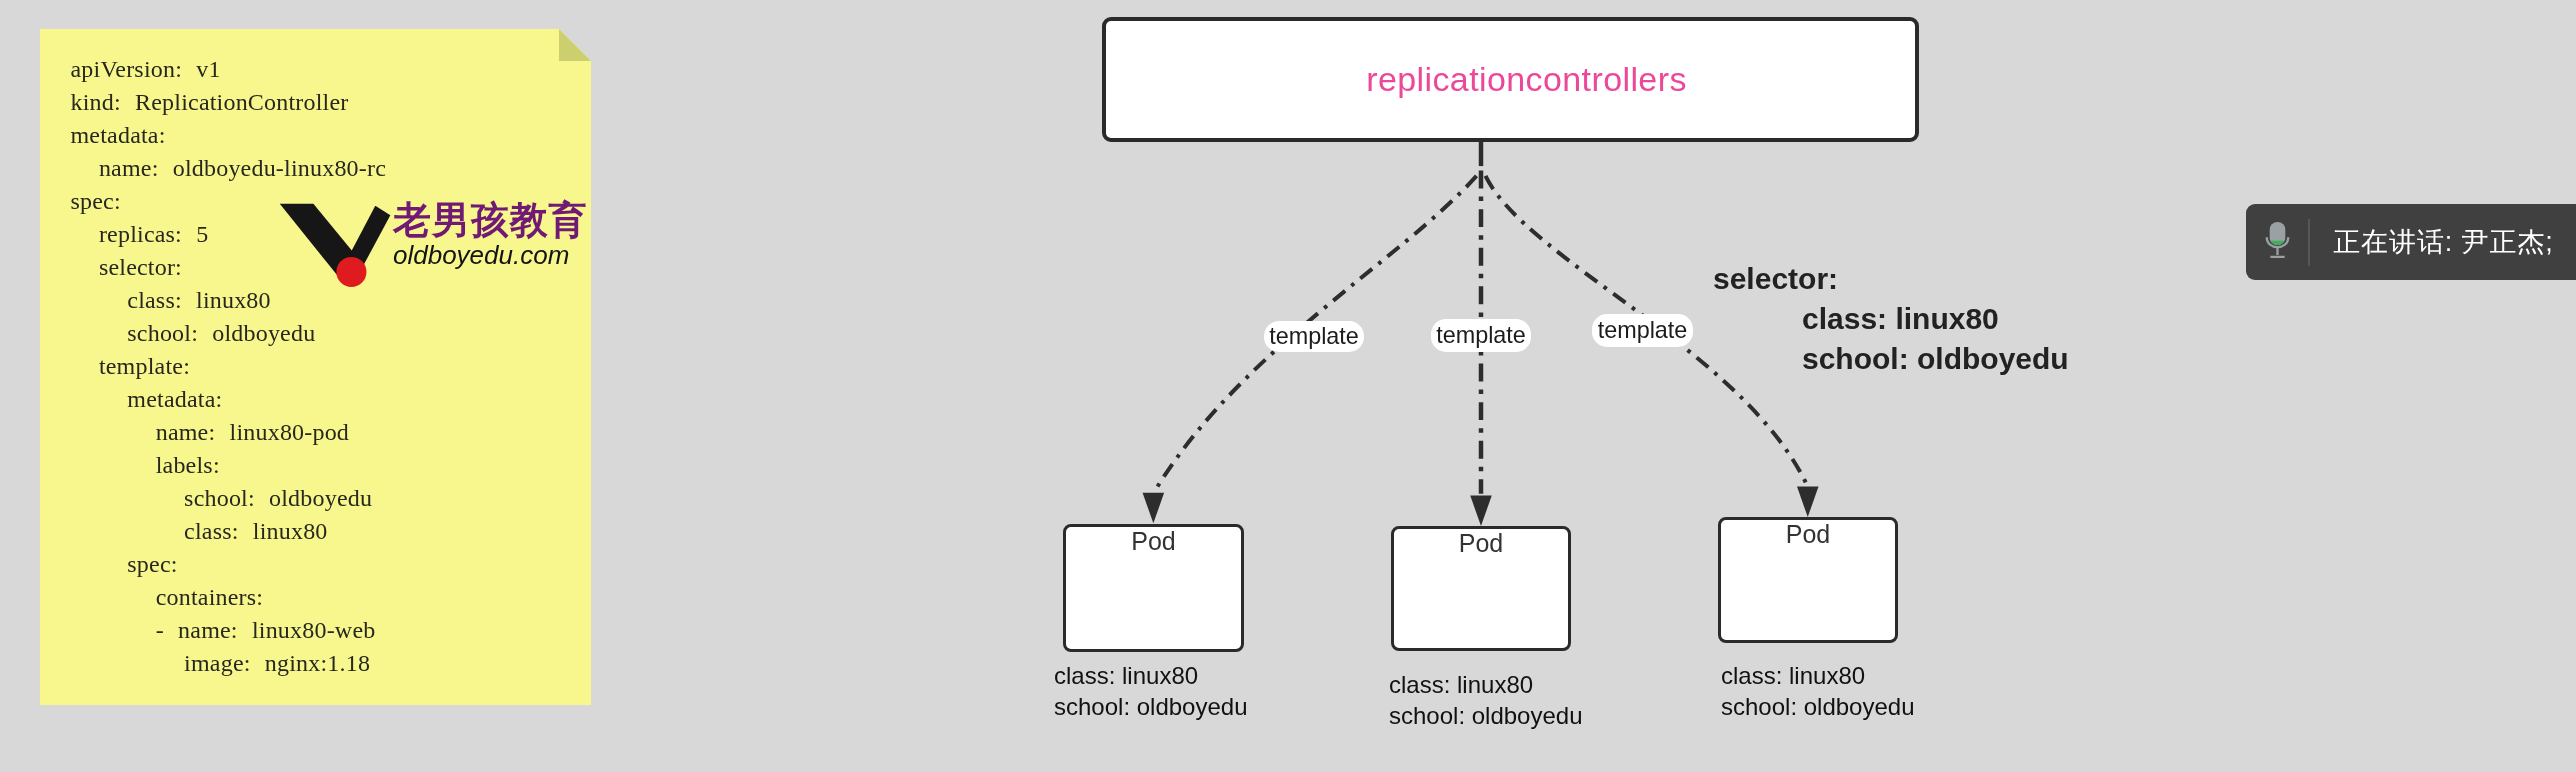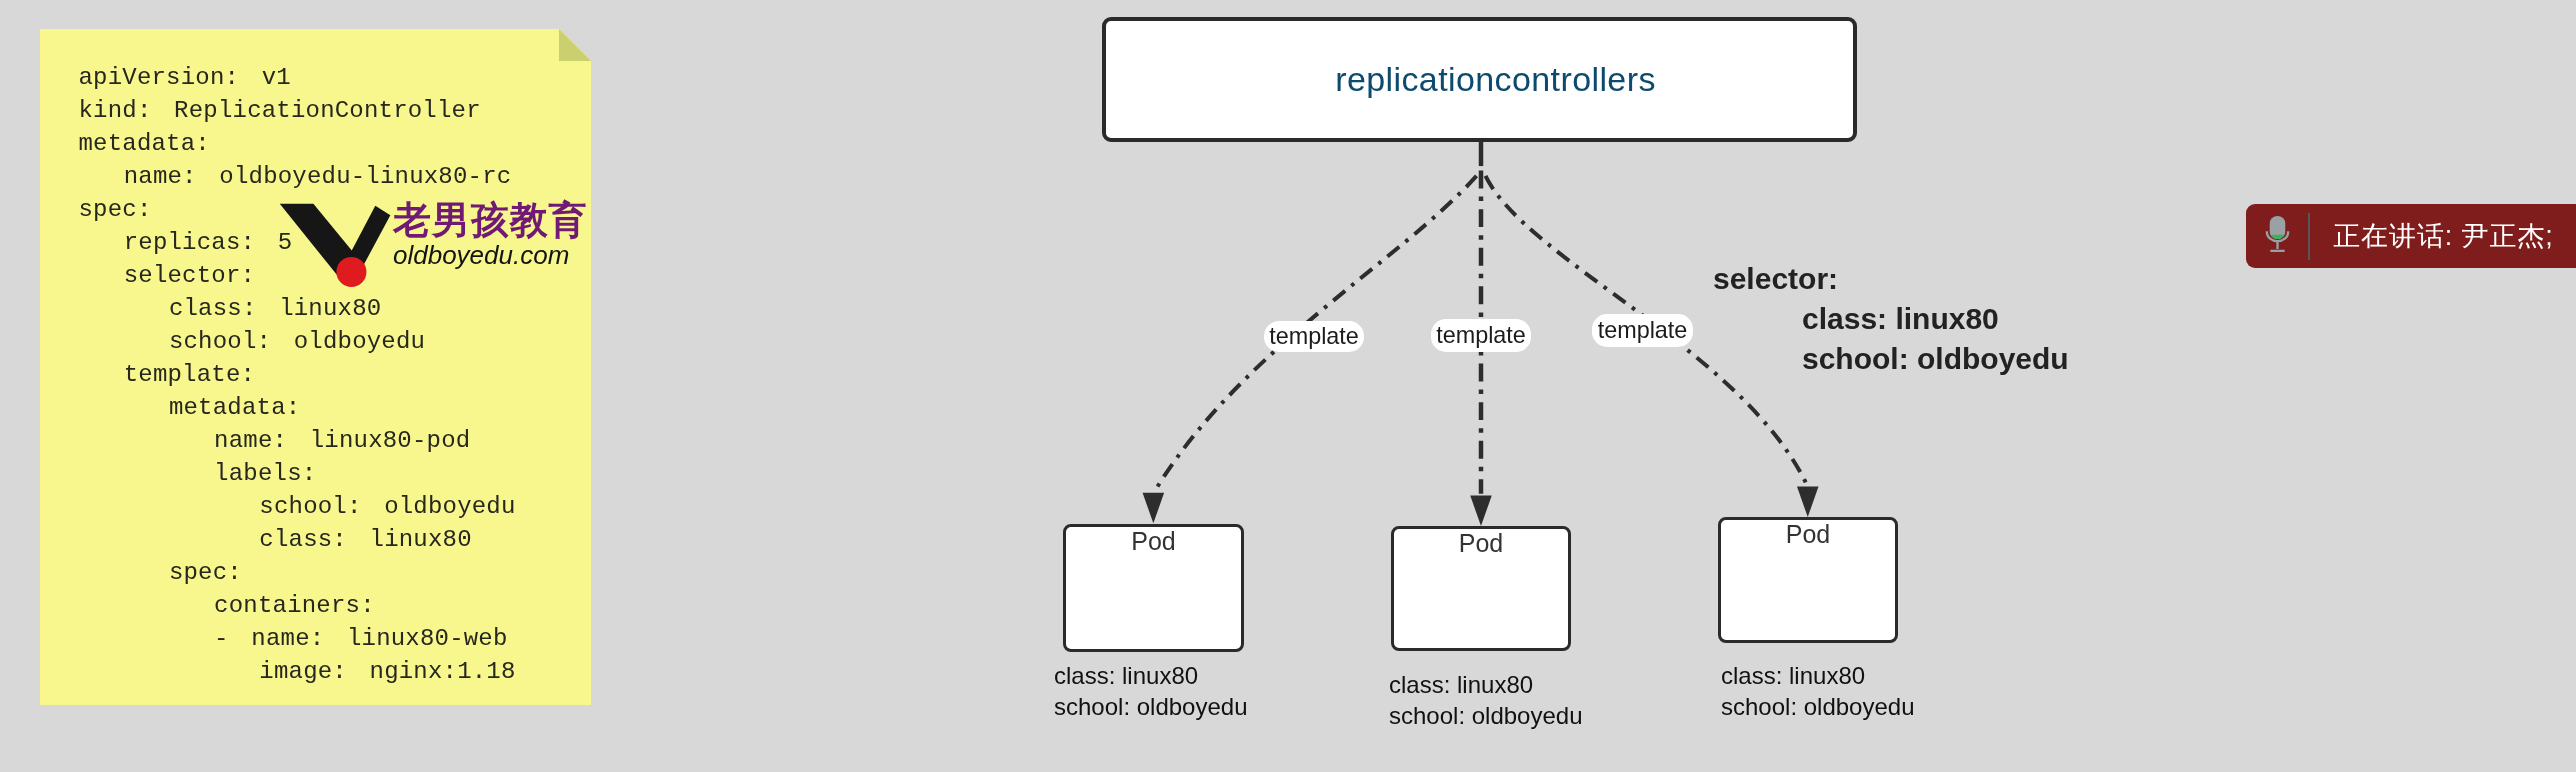--- a/index.html
+++ b/index.html
@@ -15,37 +15,37 @@
   }
   .note::before{ 
     content:"";position:absolute;top:0;right:0;width:0;height:0;
     border-top:32px solid #d8d8d8;border-left:32px solid transparent;
   }
   .note::after{ 
     content:"";position:absolute;top:0;right:0;width:0;height:0;
     border-bottom:32px solid #cbcf6e;border-right:32px solid transparent;
   }
   .yaml{
-    position:absolute;left:22.5px;top:16px;margin:16px;
-    font-family:Liberation Mono, monospace;
+    position:absolute;left:22.5px;top:16px;margin:8px;
+    font-family:Liberation Serif, serif;
     font-size:24px;line-height:33px;font-weight:500;color:#27271e;
     white-space:pre;word-spacing:8px;letter-spacing:0.2px;
   }
   .logo{position:absolute;left:238px;top:171px;width:314px;height:90px;}
   .logo-mark{position:absolute;left:0;top:1.8px;}
   .logo-text{position:absolute;left:115px;top:0;}
   .logo-cn{font-size:38px;font-weight:700;color:#701a75;line-height:41px;letter-spacing:0.9px;white-space:nowrap;}
   .logo-domain{font-size:26px;font-weight:400;font-style:italic;color:#141414;line-height:28px;white-space:nowrap;}
 
   
   .rc-box{
-    position:absolute;left:1102px;top:17px;width:755px;height:125px;
+    position:absolute;left:1102px;top:17px;width:817px;height:125px;
     box-sizing:border-box;background:#ffffff;border:4.5px solid #2a2a2a;border-radius:9px;
     display:flex;align-items:center;justify-content:center;
-    font-size:34px;font-weight:500;color:#0c4a6e;letter-spacing:0.4px;padding-left:32px;
+    font-size:34px;font-weight:500;color:#ec4899;letter-spacing:0.4px;padding-left:32px;
   }
   .pod-box{
     position:absolute;box-sizing:border-box;background:#ffffff;
     border:3.6px solid #2a2a2a;border-radius:8px;
     display:flex;align-items:flex-start;justify-content:center;
     font-size:25px;color:#333333;
   }
   .pod1{left:1063px;top:524px;width:181px;height:128px;}
   .pod2{left:1391px;top:526px;width:180px;height:125px;}
   .pod3{left:1718px;top:517px;width:180px;height:126px;}
@@ -70,22 +70,22 @@
 
   .pod-ann{
     position:absolute;font-size:24px;color:#111111;line-height:31px;white-space:nowrap;
   }
   .ann1{left:1054px;top:660px;}
   .ann2{left:1389px;top:669px;}
   .ann3{left:1721px;top:660px;}
 
   
   .status-bar{
-    position:absolute;left:2246px;top:204px;width:330px;height:64px;
-    background:#7f1d1d;border-radius:9px 0 0 9px;
+    position:absolute;left:2246px;top:204px;width:330px;height:76px;
+    background:#404040;border-radius:9px 0 0 9px;
     display:flex;align-items:center;
   }
   .mic-wrap{margin-left:19px;width:25px;height:43px;flex:0 0 auto;}
   .bar-divider{width:1.8px;height:47px;background:#55585b;margin-left:18px;flex:0 0 auto;}
   .status-text{
     margin-left:23.4px;color:#ffffff;font-size:27px;font-weight:500;
     white-space:nowrap;letter-spacing:0.9px;
   }
 </style>
 </head>

